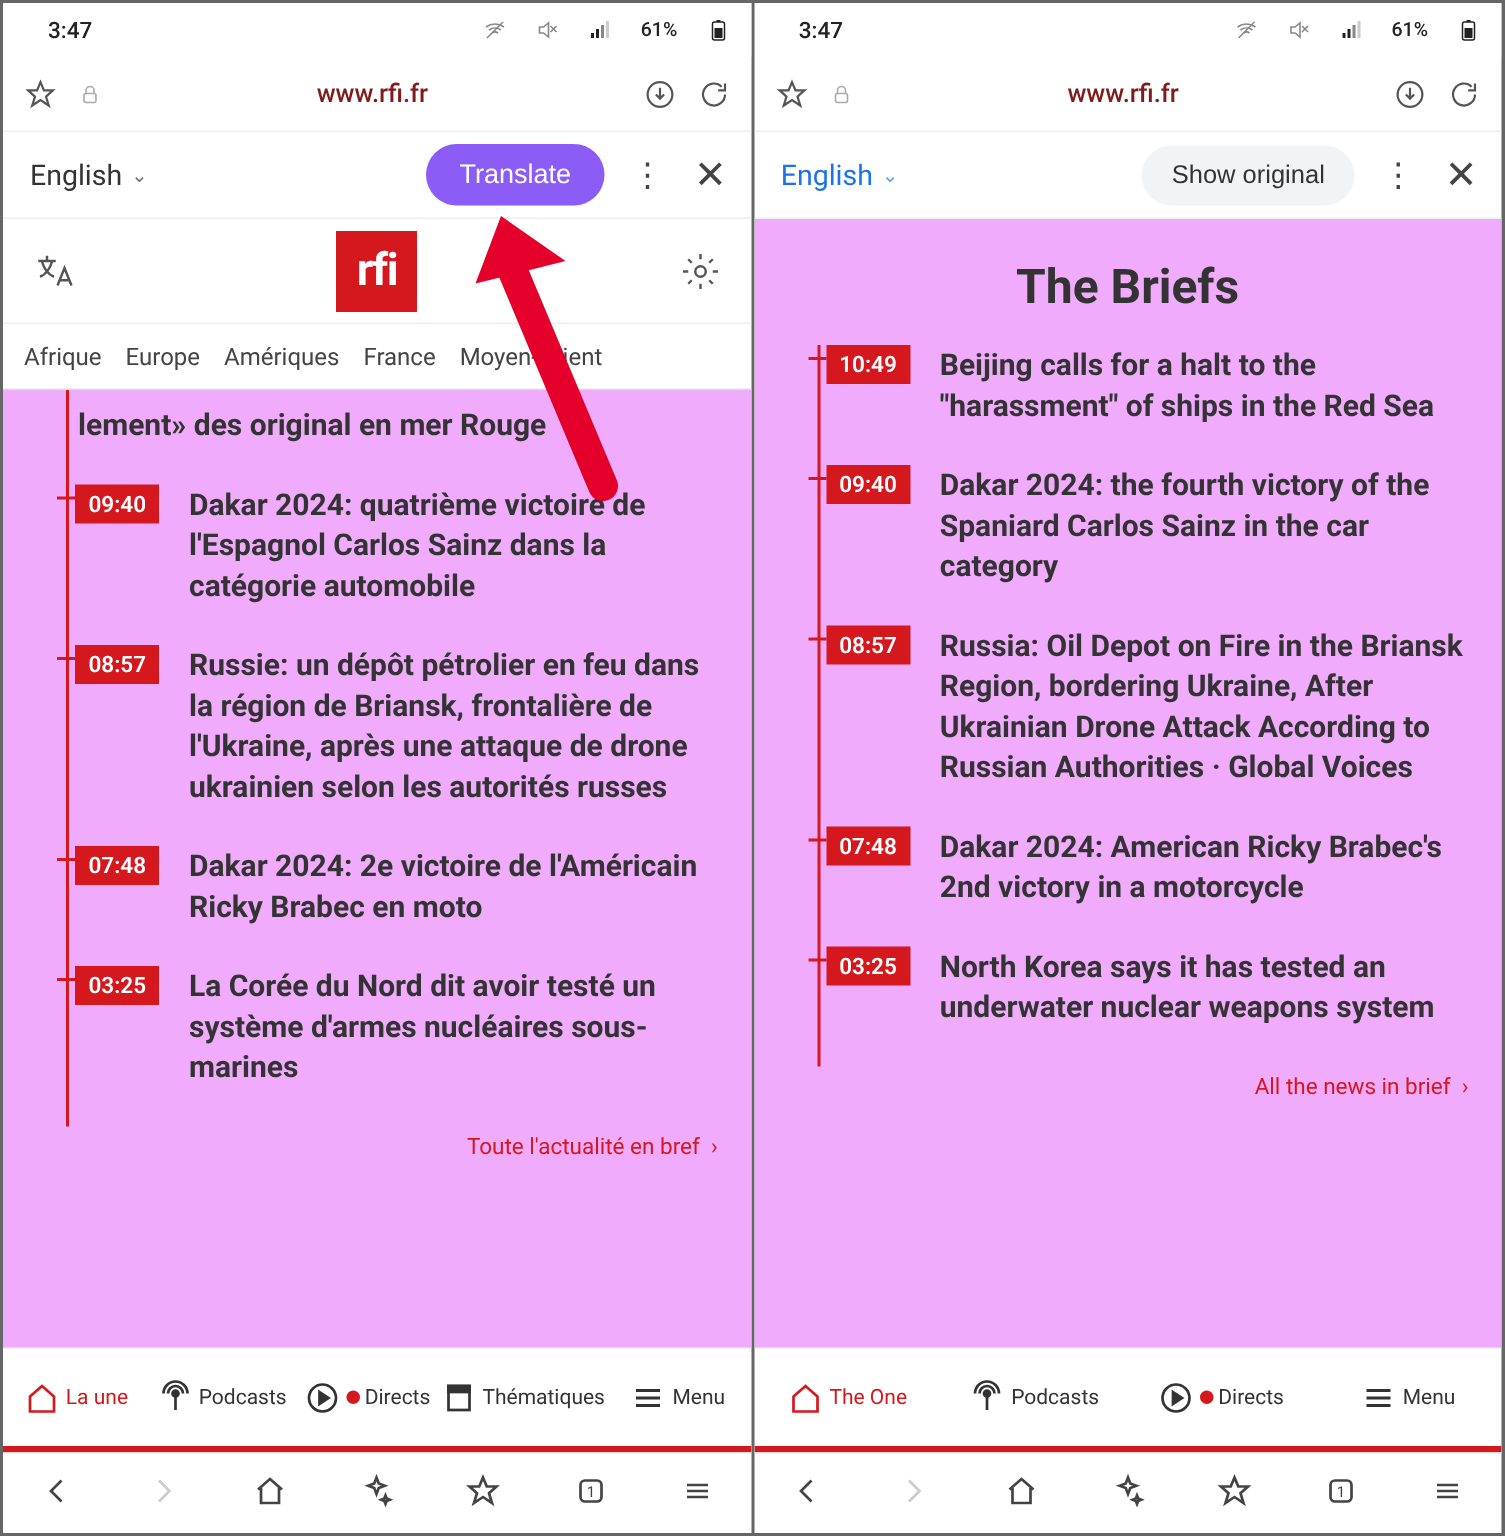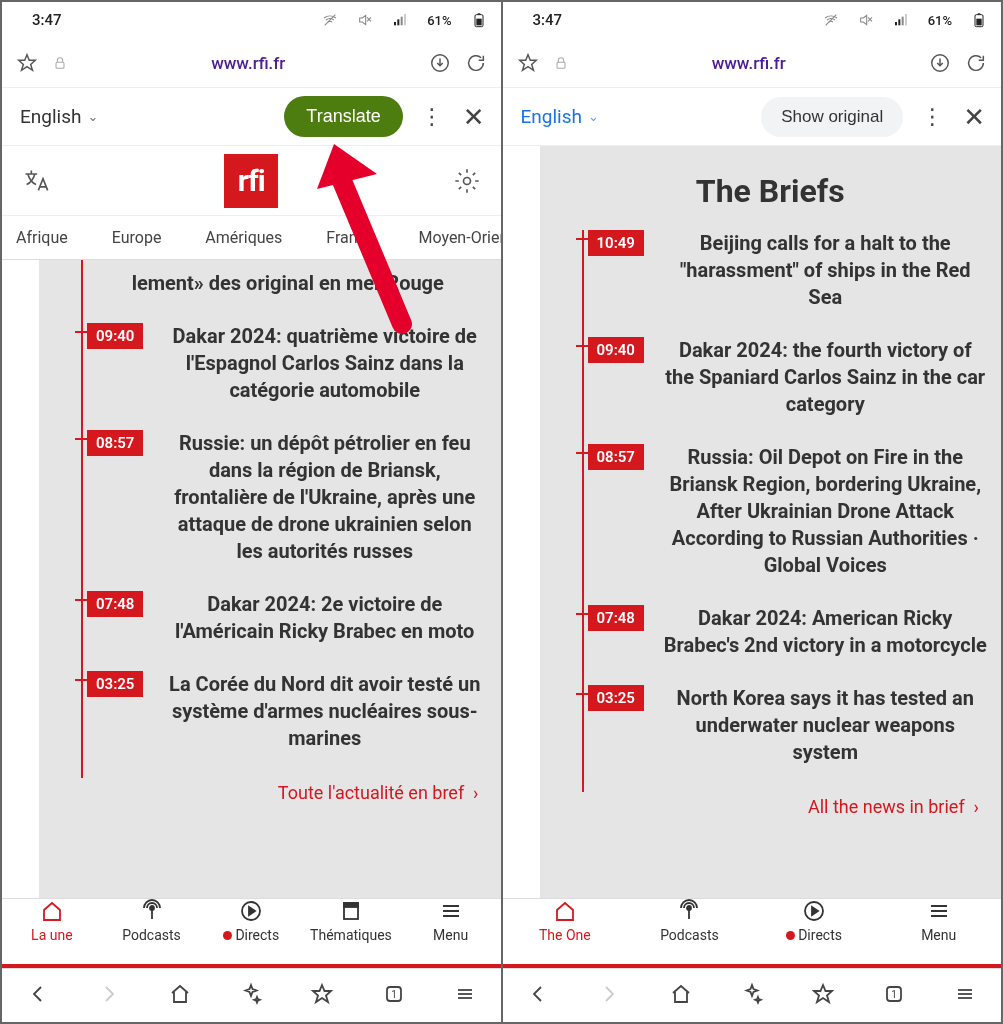--- a/index.html
+++ b/index.html
@@ -38,37 +38,37 @@
   .status-right svg { width:16px; height:16px; }
   
   .url-bar {
     height: 50px;
     display: flex;
     align-items: center;
     padding: 0 14px;
     gap: 14px;
     border-bottom: 1px solid #eee;
   }
-  .url-bar .url { flex:1; text-align:center; font-size:17px; color:#4c1d95; font-weight:500;}
+  .url-bar .url { flex:1; text-align:center; font-size:17px; color:#7f1d1d; font-weight:500;}
   .url-bar svg.icon { width:22px; height:22px; stroke:#555; fill:none; stroke-width:1.6;}
   
   .translate-bar {
     height: 58px;
     display:flex;
     align-items:center;
     padding:0 10px 0 18px;
     gap:8px;
     border-bottom:1px solid #eee;
   }
   .lang-sel { display:flex; align-items:center; gap:6px; font-size:19px; color:#333;}
   .lang-sel.blue { color:#1a73e8; }
   .chev { font-size:13px; opacity:.7;}
   .trans-spacer{flex:1;}
   .translate-btn {
-    background:#4d7c0f; color:#fff; border:none; border-radius:24px;
+    background:#8b5cf6; color:#fff; border:none; border-radius:24px;
     padding:10px 22px; font-size:18px; font-weight:400;
   }
   .show-orig-btn {
     background:#f1f3f4; color:#333; border:none; border-radius:24px;
     padding:10px 20px; font-size:17px;
   }
   .kebab { font-size:22px; color:#444; padding:0 10px;}
   .close-x { font-size:26px; color:#444; padding:0 6px 0 2px;}
   
   .rfi-header {
@@ -84,67 +84,66 @@
     font-size:30px; width:54px; height:54px;
     display:flex;align-items:center;justify-content:center;
     letter-spacing:-1px;
   }
   .rfi-header svg{width:28px;height:28px;stroke:#555;fill:none;stroke-width:1.4;}
   
   .nav-tabs {
     height:44px;
     display:flex;
     align-items:center;
-    gap:44px;
+    gap:16px;
     padding:0 14px;
     font-size:16px;
     color:#444;
     border-bottom:1px solid #ddd;
     overflow:hidden;
     white-space:nowrap;
   }
   
   .content {
     flex:1;
-    background:#e5e5e5;
+    background:#f0abfc;
     overflow:hidden;
     position:relative;
     padding:0 14px;
-    margin-left:37px;
   }
   .briefs-title { text-align:center; font-size:32px; font-weight:700; color:#333; padding:26px 0 20px;}
-  .timeline { position:relative; margin-left:28px;text-align:center; }
+  .timeline { position:relative; margin-left:28px; }
   .timeline-line { position:absolute; left:0; top:0; bottom:0; width:2px; background:#d4181e;}
   .brief {
     position:relative;
     padding:0 0 26px 82px;
   }
   .brief .tick{
     position:absolute; left:-6px; top:8px; width:12px; height:2px; background:#d4181e;
   }
   .brief .time {
     position:absolute; left:6px; top:0;
     background:#d4181e; color:#fff; font-size:15px; font-weight:600;
     padding:4px 9px;
   }
   .brief .headline {
     font-size:20px; font-weight:700; color:#333; line-height:1.35;
   }
   .more-link {
-    text-align:right; color:#d4181e; font-size:18px; padding:4px 8px 0 0;
+    text-align:right; color:#d4181e; font-size:15px; padding:4px 8px 0 0;
   }
   
   .app-nav {
     height:70px;
     display:flex;
     border-top:1px solid #ddd;
     border-bottom:4px solid #d4181e;
   }
   .app-nav .item{
-    flex:1; display:flex; flex-direction:column; align-items:center; justify-content:flex-start;
+    flex:1; display:flex; flex-direction:row; align-items:center; justify-content:center;
     font-size:14px; color:#333; gap:4px;
   }
   .app-nav .item.active{ color:#d4181e;}
   .app-nav svg{width:24px;height:24px;}
   .live-dot{ width:9px;height:9px;border-radius:50%;background:#d4181e;display:inline-block;margin-right:3px;}
   
   .browser-nav{
     height:54px;
     display:flex;
     align-items:center;

